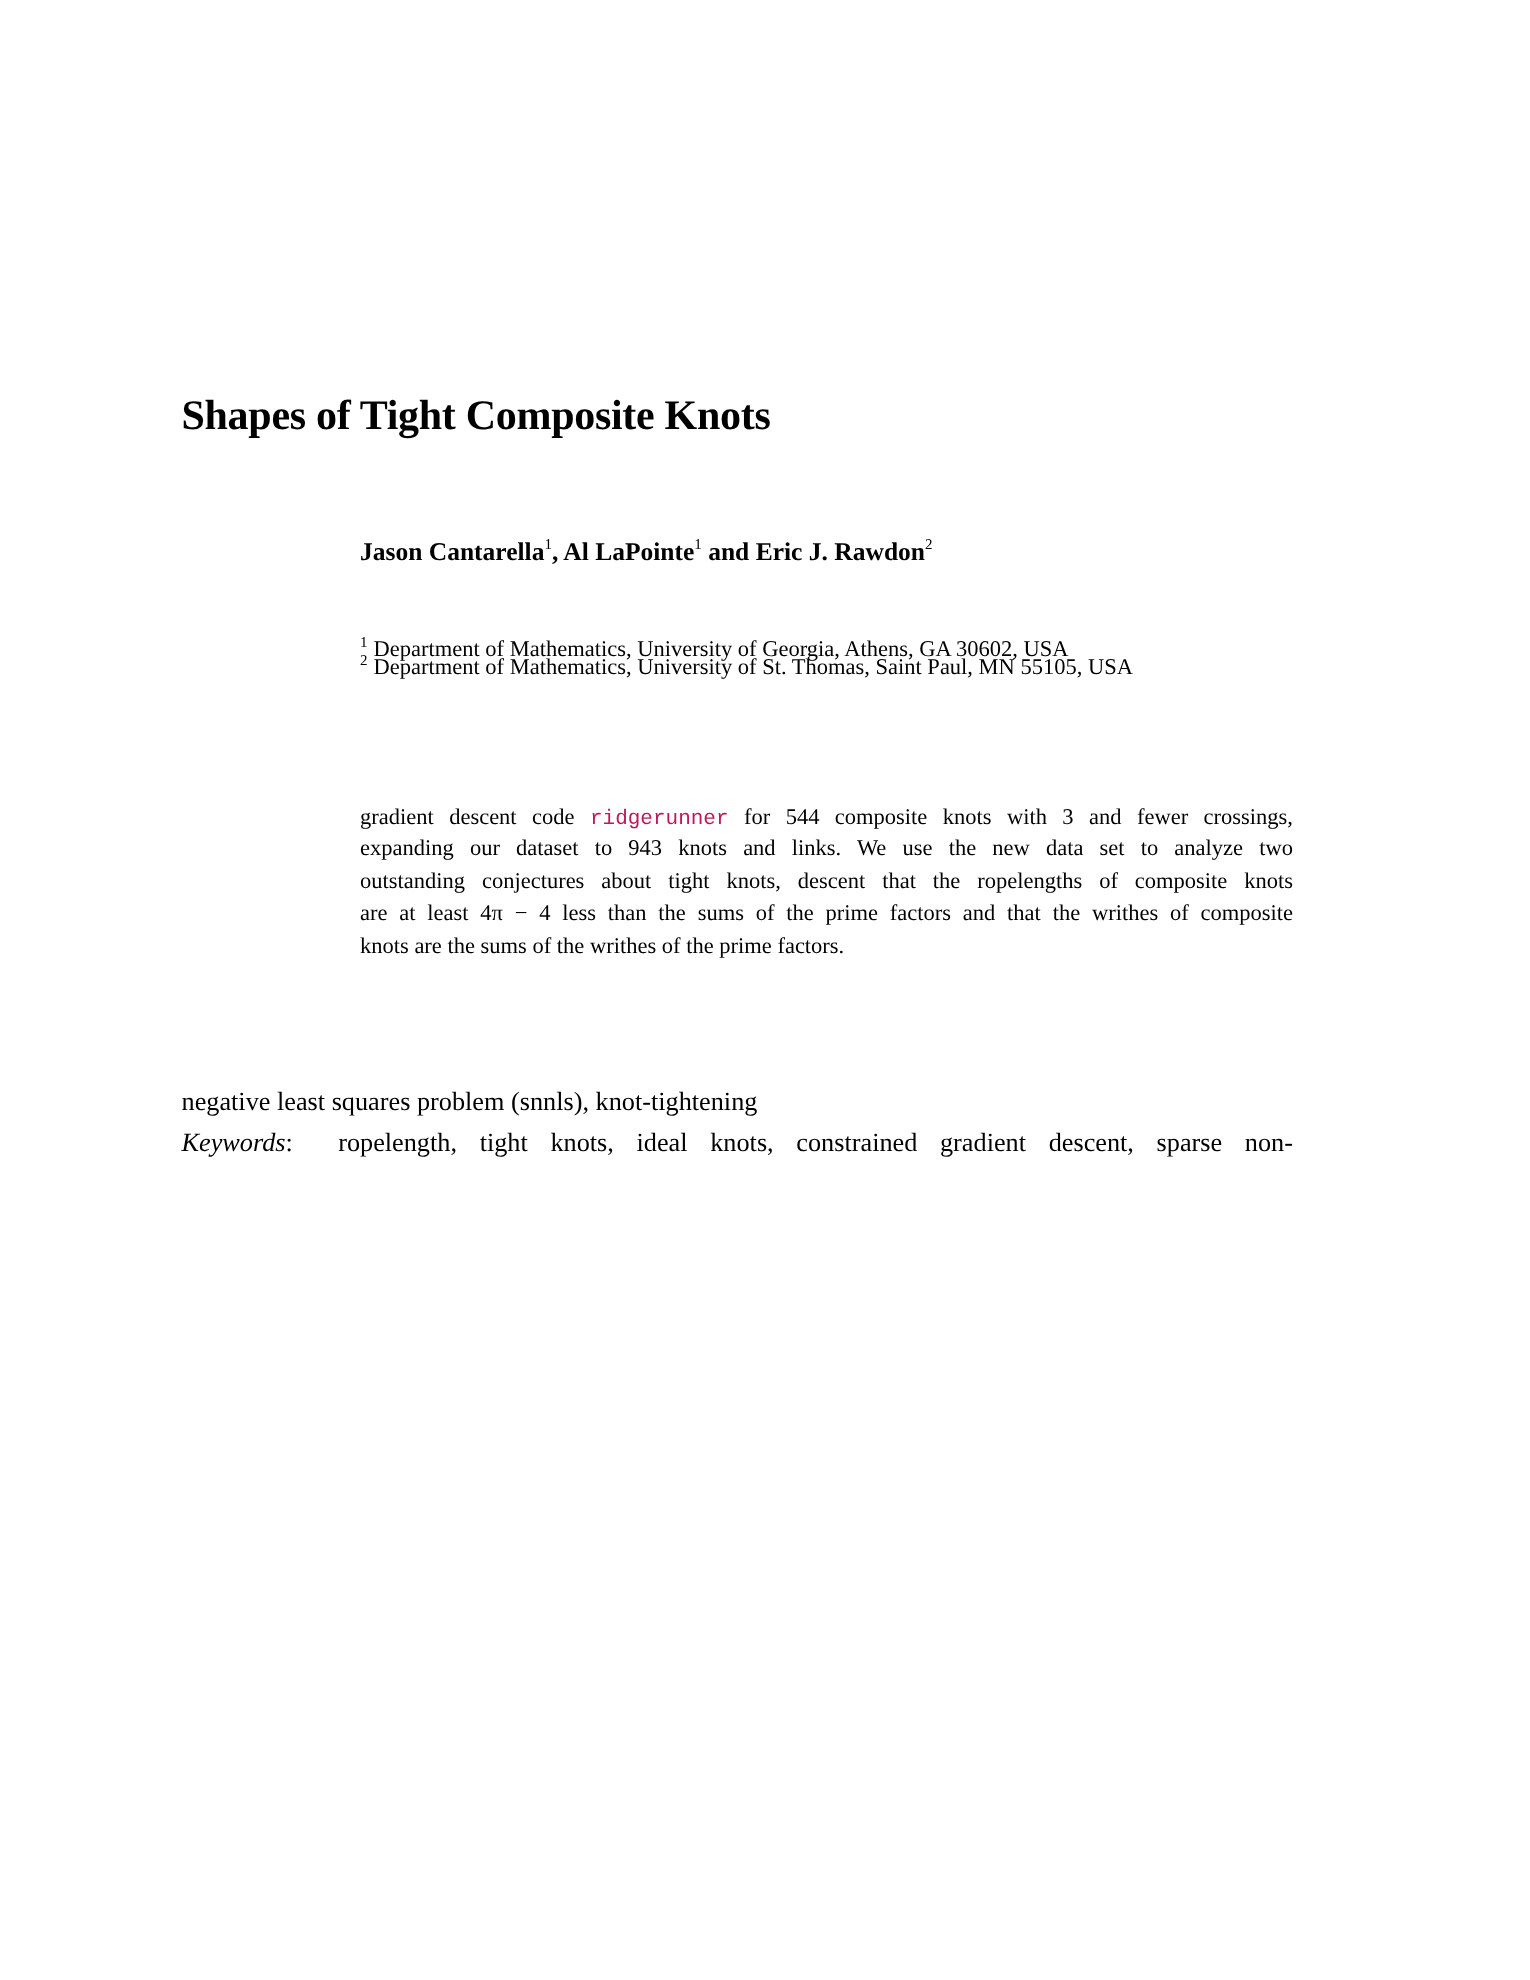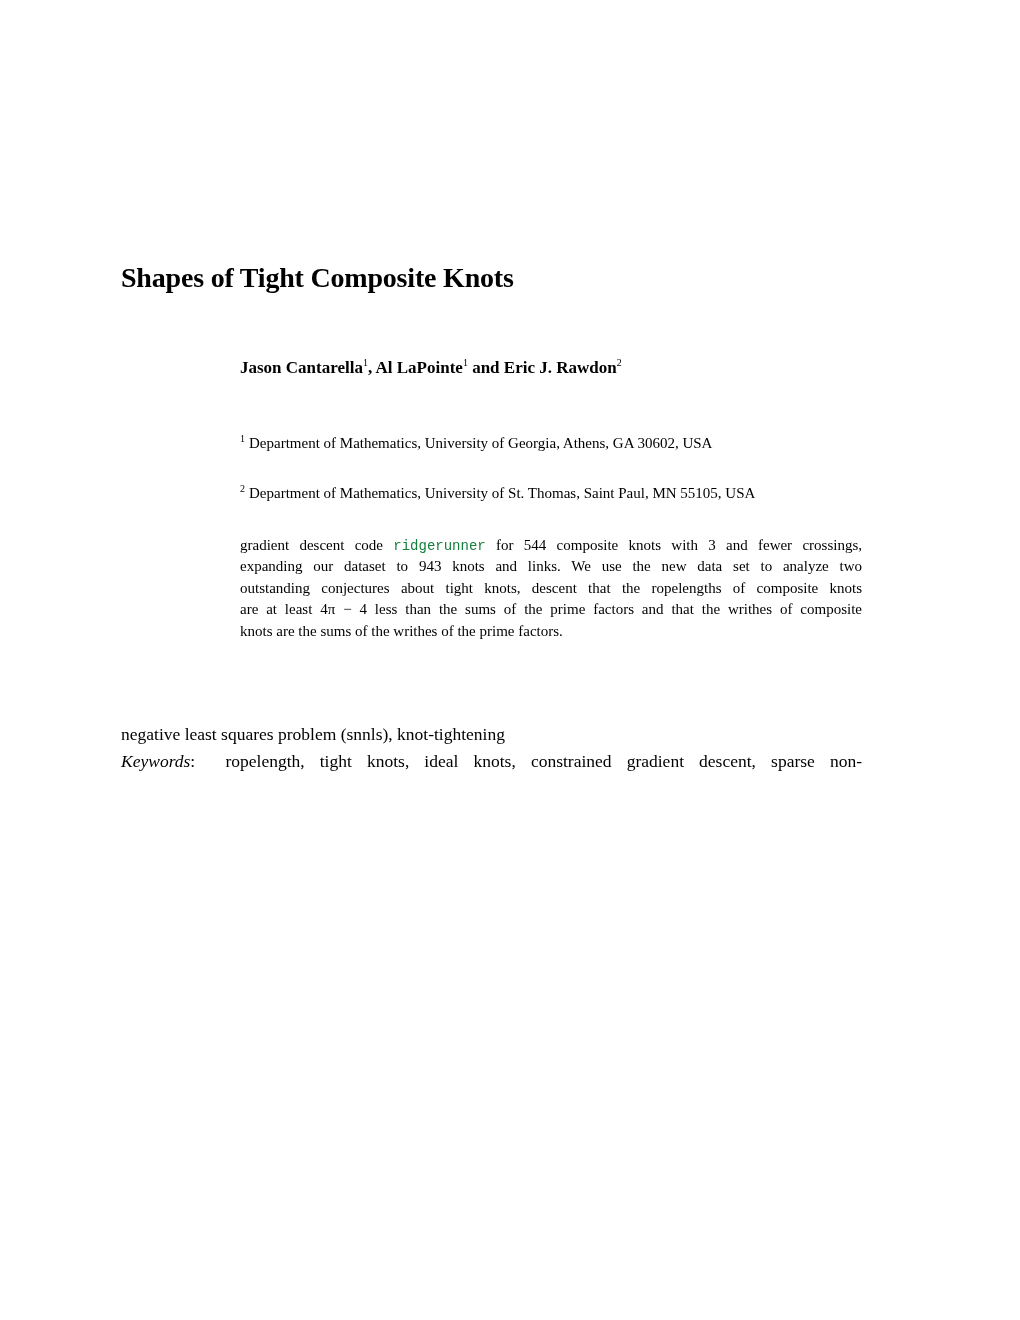--- a/index.html
+++ b/index.html
@@ -3,27 +3,27 @@
 <meta charset="utf-8">
 <style>
   html, body { margin: 0; padding: 0; background: #ffffff; }
   body { width: 1020px; height: 1320px; position: relative; overflow: hidden;
          font-family: "Liberation Serif", "DejaVu Serif", serif; color: #000; }
   .title { position: absolute; left: 121px; top: 262px; font-size: 28px; font-weight: bold; margin: 0; letter-spacing: -0.2px; }
   .authors { position: absolute; left: 240px; top: 358px; font-size: 17px; font-weight: bold; white-space: nowrap; }
   .authors sup { font-size: 10px; font-weight: normal; vertical-align: 7px; line-height: 0; }
   .affil { position: absolute; left: 240px; font-size: 15px; white-space: nowrap; }
   .affil sup { font-size: 10px; vertical-align: 6px; line-height: 0; margin-right: 4px; }
-  .affil1 { top: 435px; }
-  .affil2 { top: 485px; }
+  .affil1 { top: 425px; }
+  .affil2 { top: 437px; }
   .abstract { position: absolute; left: 240px; top: 535px; width: 622px; font-size: 15px; line-height: 21.4px; }
   .abstract .line { display: block; text-align: justify; text-align-last: justify; white-space: nowrap; height: 21.4px; }
   .abstract .line.last { text-align-last: left; }
   .abstract .label { font-weight: bold; margin-right: 6px; }
-  .mono { font-family: "Liberation Mono", "DejaVu Sans Mono", monospace; font-size: 14px; color: #15803d; }
+  .mono { font-family: "Liberation Mono", "DejaVu Sans Mono", monospace; font-size: 14px; color: #be185d; }
   .math { font-family: "Liberation Serif", serif; }
   .keywords { position: absolute; left: 121px; top: 721px; width: 741px; font-size: 17.5px; line-height: 27px; }
   .keywords .line { display: block; white-space: nowrap; text-align: justify; text-align-last: justify; }
   .keywords .line.last { text-align-last: left; }
   .keywords .kw-label { font-style: italic; }
 </style>
 </head>
 <body>
 
 <h1 class="title">Shapes of Tight Composite Knots</h1>

